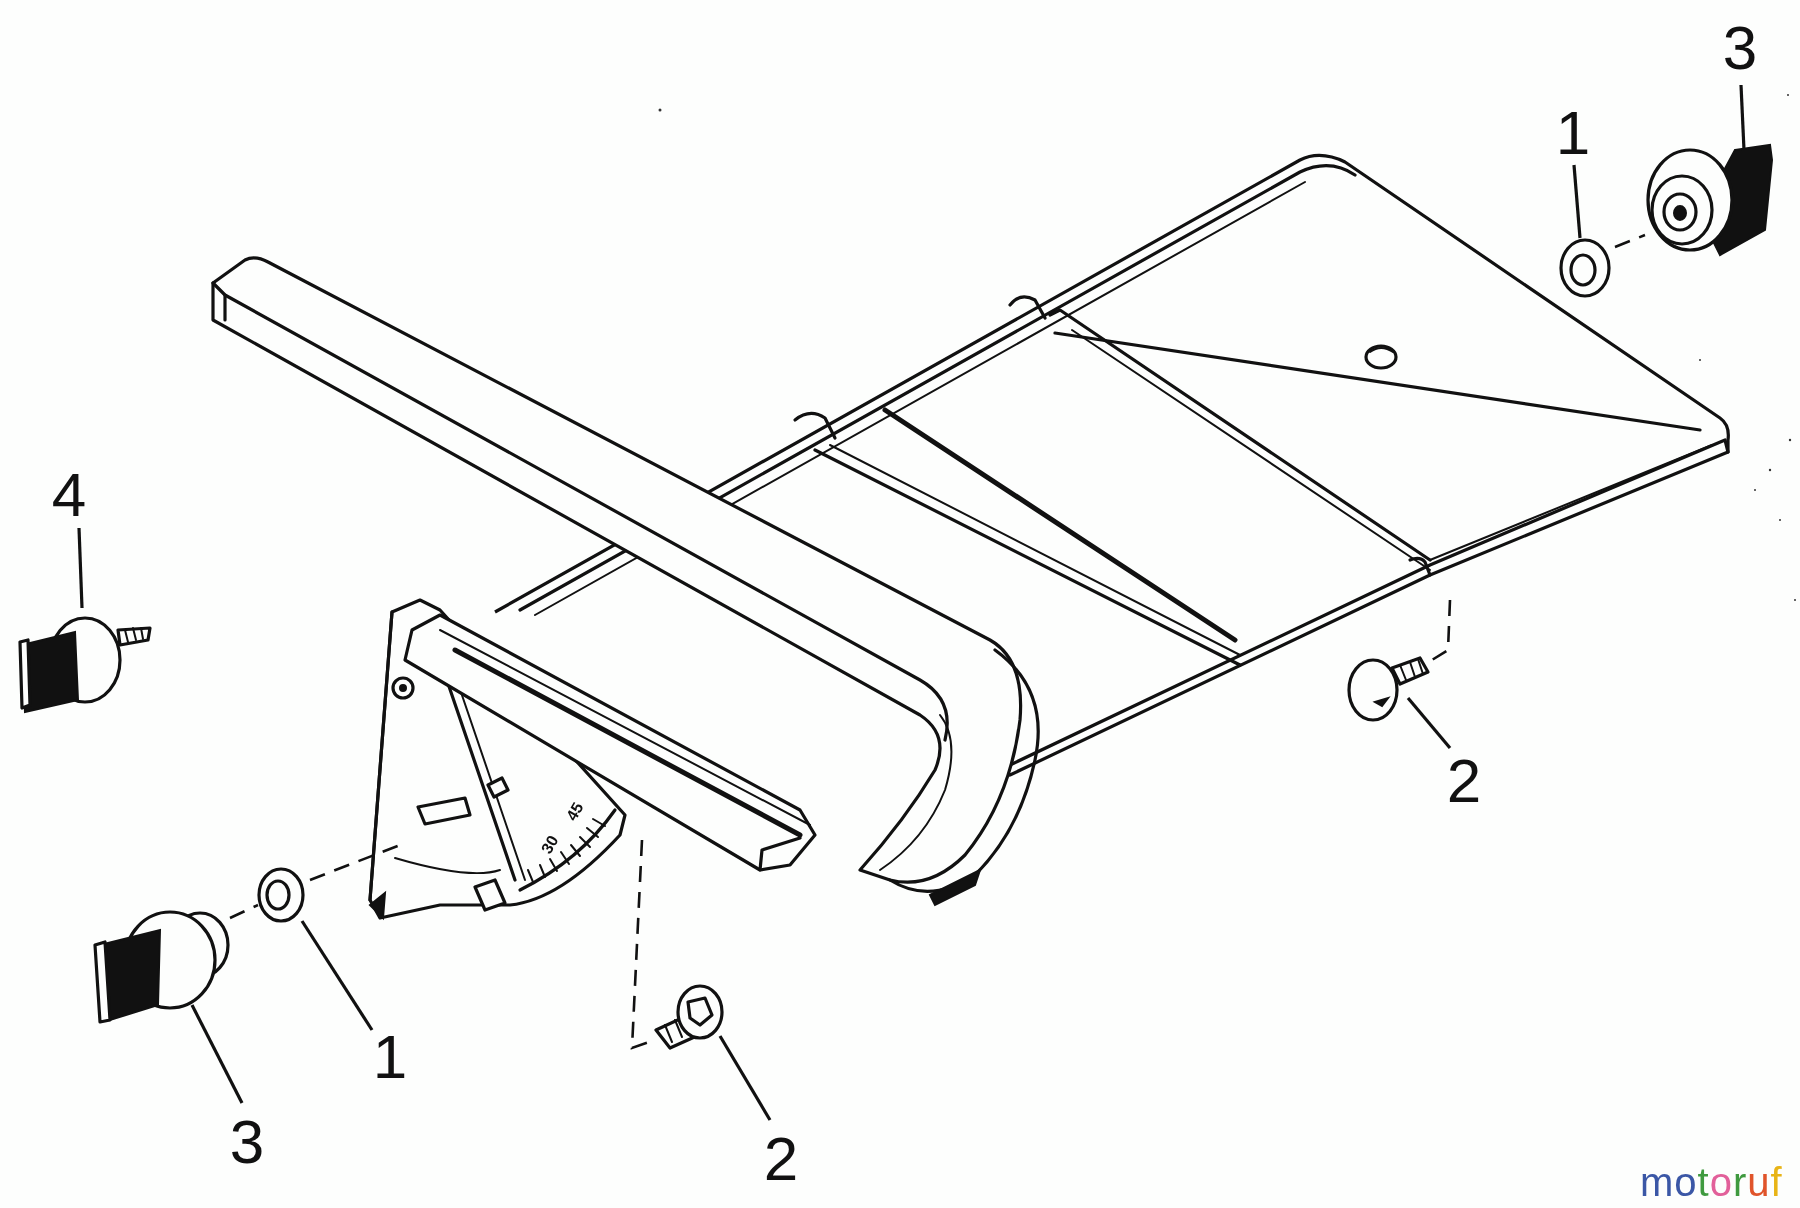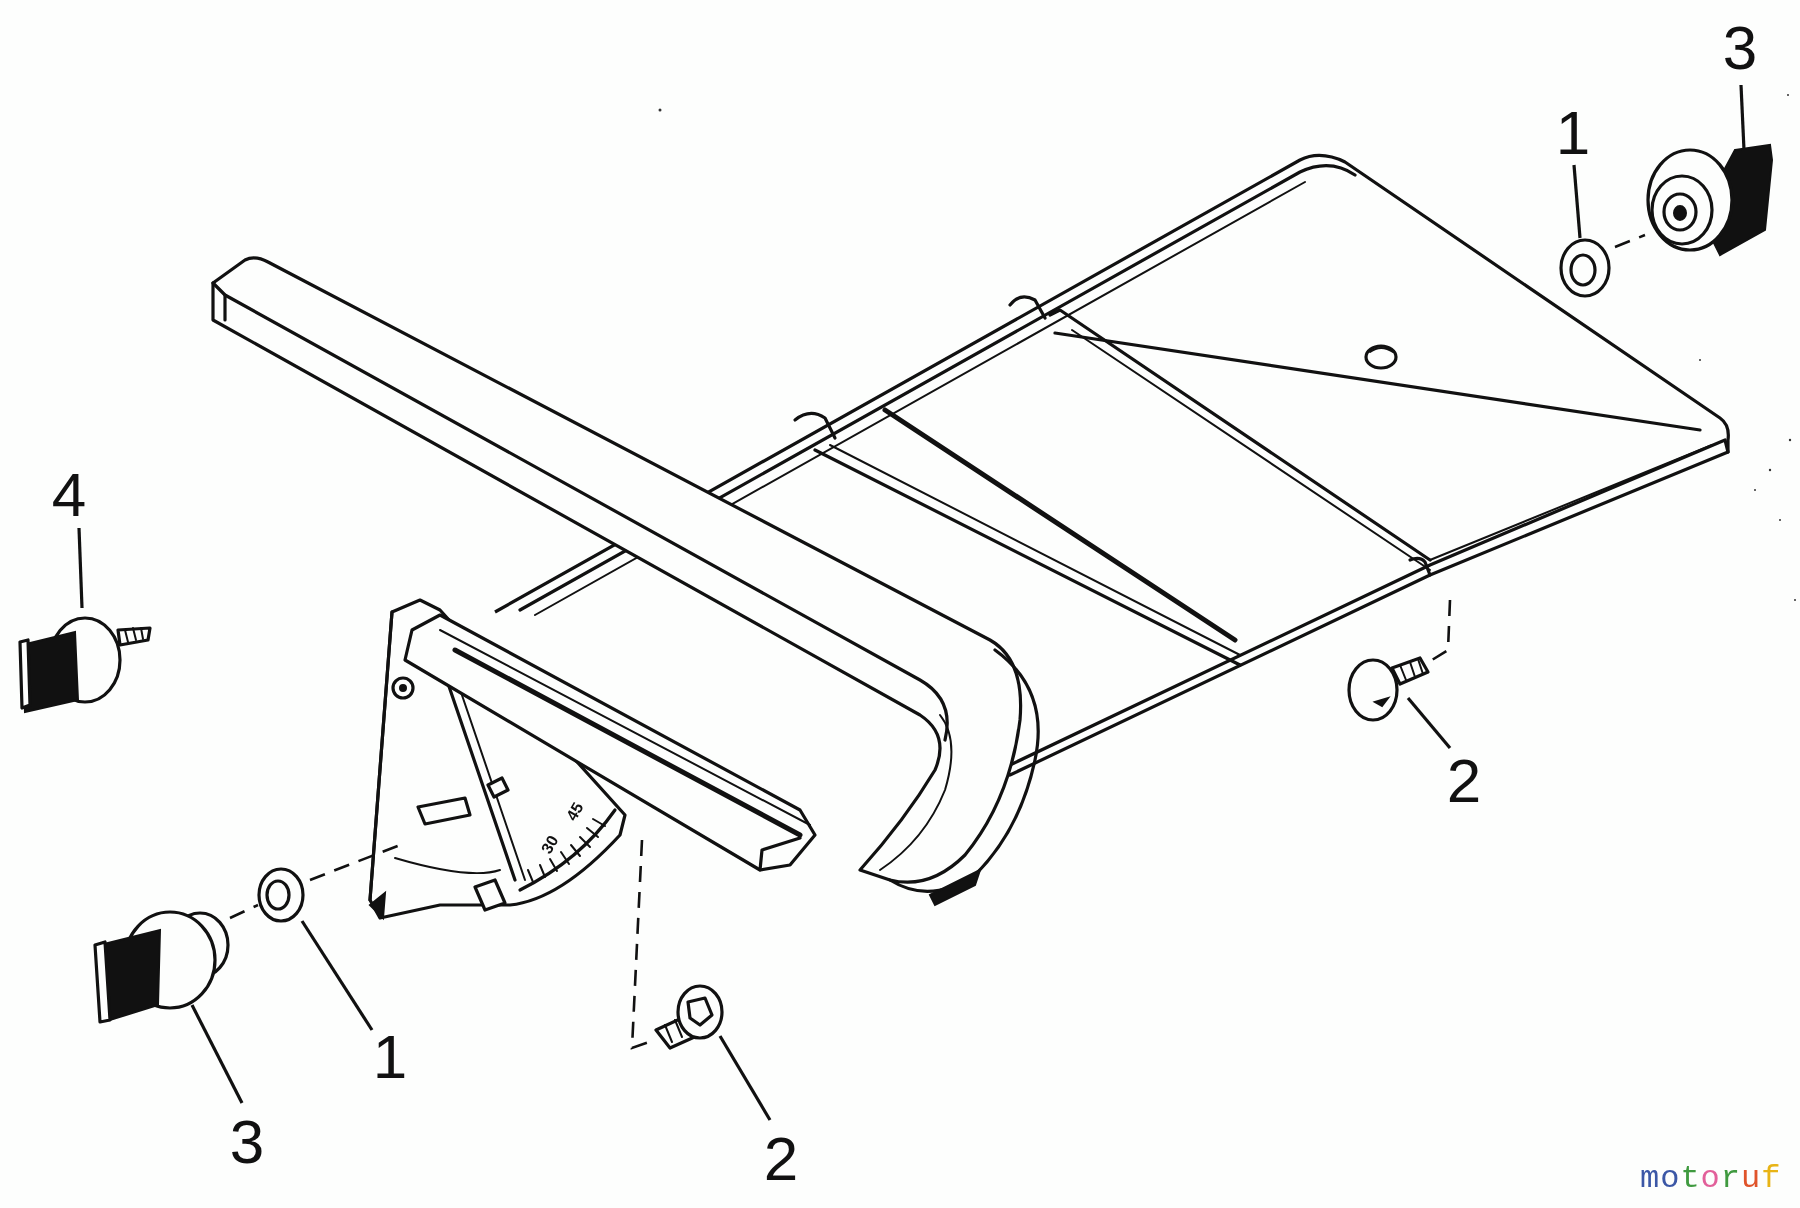--- a/index.html
+++ b/index.html
@@ -7,21 +7,21 @@
   svg#diagram { position: absolute; left: 0; top: 0; width: 1800px; height: 1208px; }
   .ln { fill: none; stroke: #111; stroke-width: 3.2; stroke-linejoin: round; stroke-linecap: round; }
   .thin { fill: none; stroke: #111; stroke-width: 2; stroke-linecap: round; }
   .thick { fill: none; stroke: #111; stroke-width: 5; stroke-linecap: round; }
   .fillw { fill: #fdfefd; stroke: #111; stroke-width: 3.2; stroke-linejoin: round; }
   .blk { fill: #111; stroke: #111; stroke-width: 2; }
   .dash { fill: none; stroke: #111; stroke-width: 2.6; stroke-dasharray: 16 10; }
   .leader { fill: none; stroke: #111; stroke-width: 3.2; }
   .callout { position: absolute; font-family: "Liberation Sans", sans-serif; font-size: 62px; color: #111; line-height: 1; transform: translate(-50%, -50%); }
   .scale-label { font-family: "Liberation Sans", sans-serif; font-size: 16px; fill: #111; font-weight: bold; }
-  .watermark { position: absolute; left: 1640px; top: 1160px; font-family: Liberation Mono, monospace; font-size: 32px; letter-spacing: 1px; }
+  .watermark { position: absolute; left: 1640px; top: 1160px; font-family: Liberation Sans, sans-serif; font-size: 40px; letter-spacing: 1px; }
   .watermark span { display: inline-block; }
 </style>
 </head>
 <body>
 
 <svg id="diagram" viewBox="0 0 1800 1208" xmlns="http://www.w3.org/2000/svg">
 
   <g>
 
     <path class="fillw" d="M 495 612 L 1300 160 Q 1320 150 1345 162 L 1720 418 Q 1730 425 1728 440 L 1728 452 L 1430 575 L 1010 775 L 985 780"></path>

